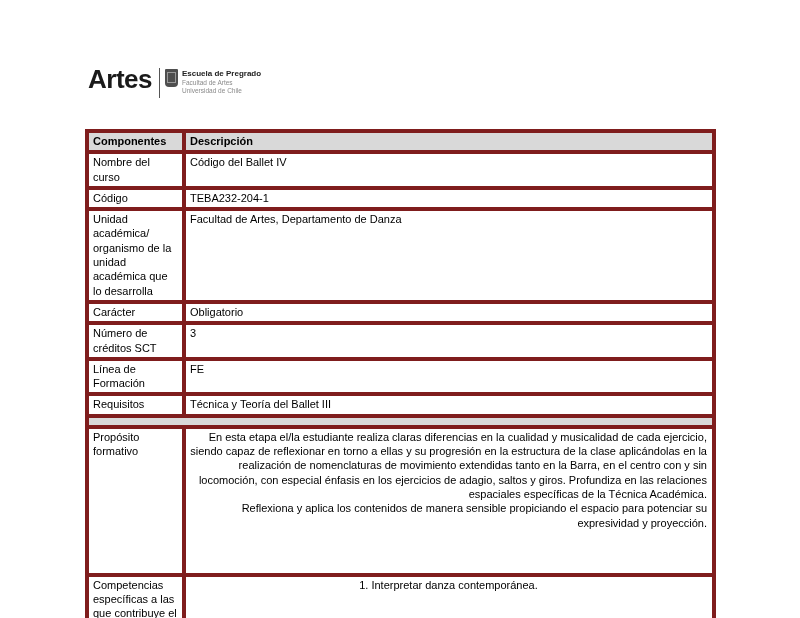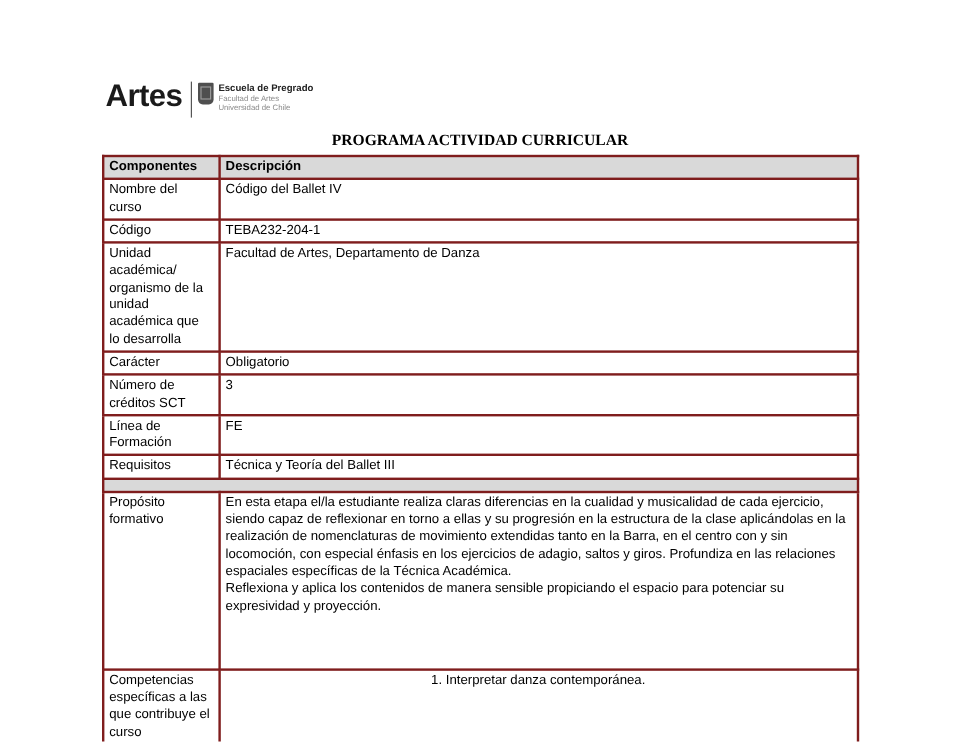--- a/index.html
+++ b/index.html
@@ -43,56 +43,55 @@
 
   
   table.doc-table {
     position: absolute; left: 85px; top: 129px;
     width: 631px;
     border-collapse: collapse;
     font-size: 11px; line-height: 1.3;
     table-layout: fixed;
   }
   .doc-table th, .doc-table td {
-    border: 2px solid #7f1d1d;
+    border: 4px solid #7f1d1d;
     padding: 1px 5px 2px 4px;
     vertical-align: top;
     text-align: left;
     font-weight: normal;
     word-wrap: break-word;
   }
   .doc-table th {
     background: #d9d9d9;
     font-weight: bold;
   }
   .col-label { width: 97px; }
   tr.sep-row td { background: #d9d9d9; height: 11px; padding: 0; }
   .justify { text-align: justify; }
   .pre { white-space: pre-line; }
-  td.cell-purpose { height: 148px; }
+  td.cell-purpose { height: 148px; text-align: right; }
   td.cell-comp { height: 44px; text-align: center; }
   td.cell-subcomp { height: 84px; }
 </style>
 </head>
 <body>
 
 <div class="page">
 
   <div class="logo">
     <span class="brand">Artes</span>
     <span class="logo-divider"></span>
     <span class="crest"></span>
     <span class="logo-lines">
       <span class="logo-line-1" style="display:block">Escuela de Pregrado</span>
       <span class="logo-line-2" style="display:block">Facultad de Artes</span>
       <span class="logo-line-3" style="display:block">Universidad de Chile</span>
     </span>
   </div>
 
-  <div class="doc-title">PROGRAMA ACTIVIDAD CURRICULAR</div>
 
   <table class="doc-table">
     <colgroup>
       <col class="col-label">
       <col>
     </colgroup>
     <tbody>
         <tr>
       <th>Componentes</th>
       <th>Descripción</th>

